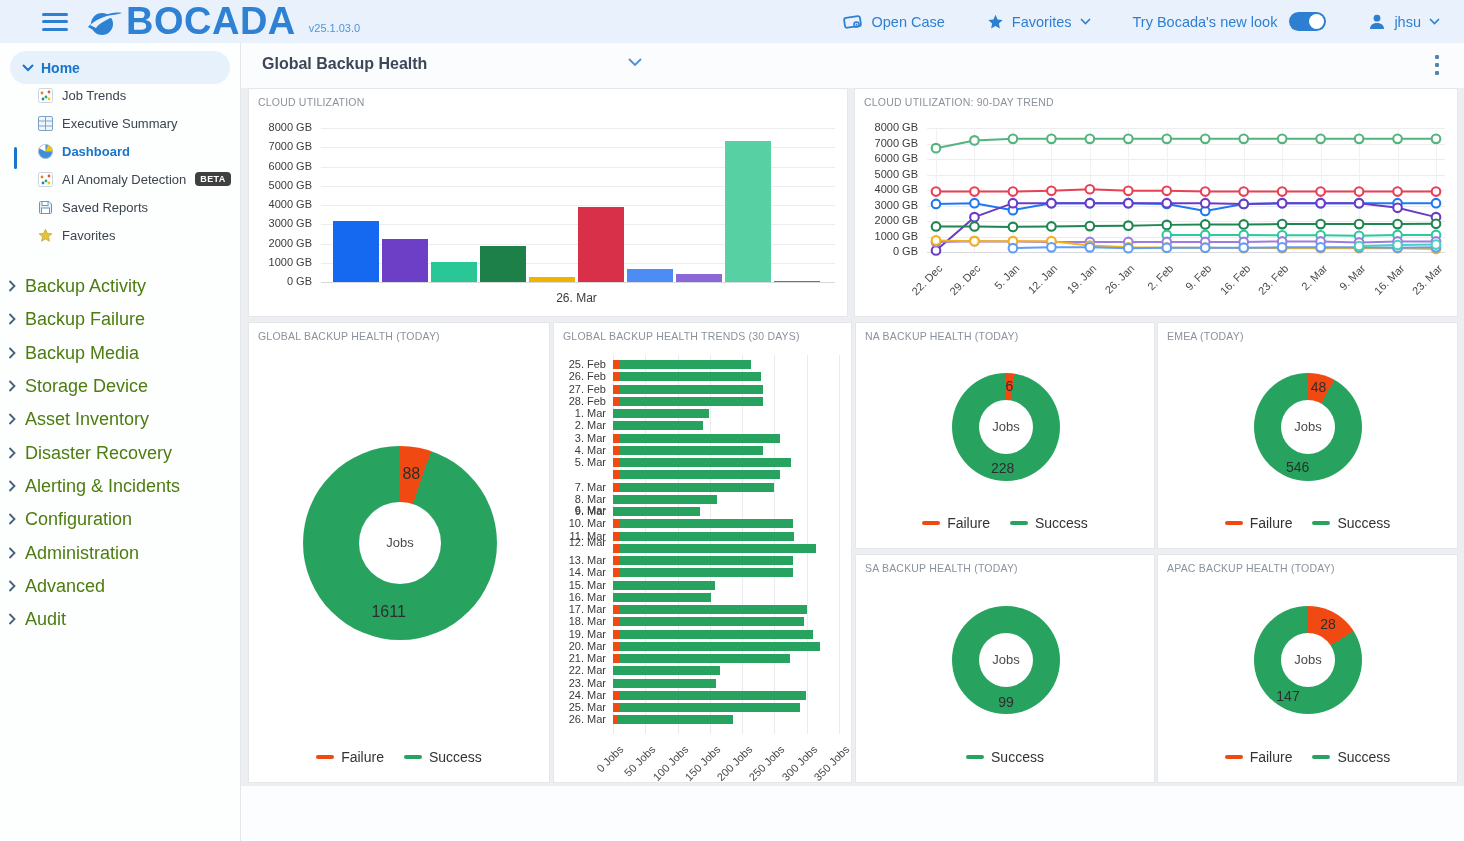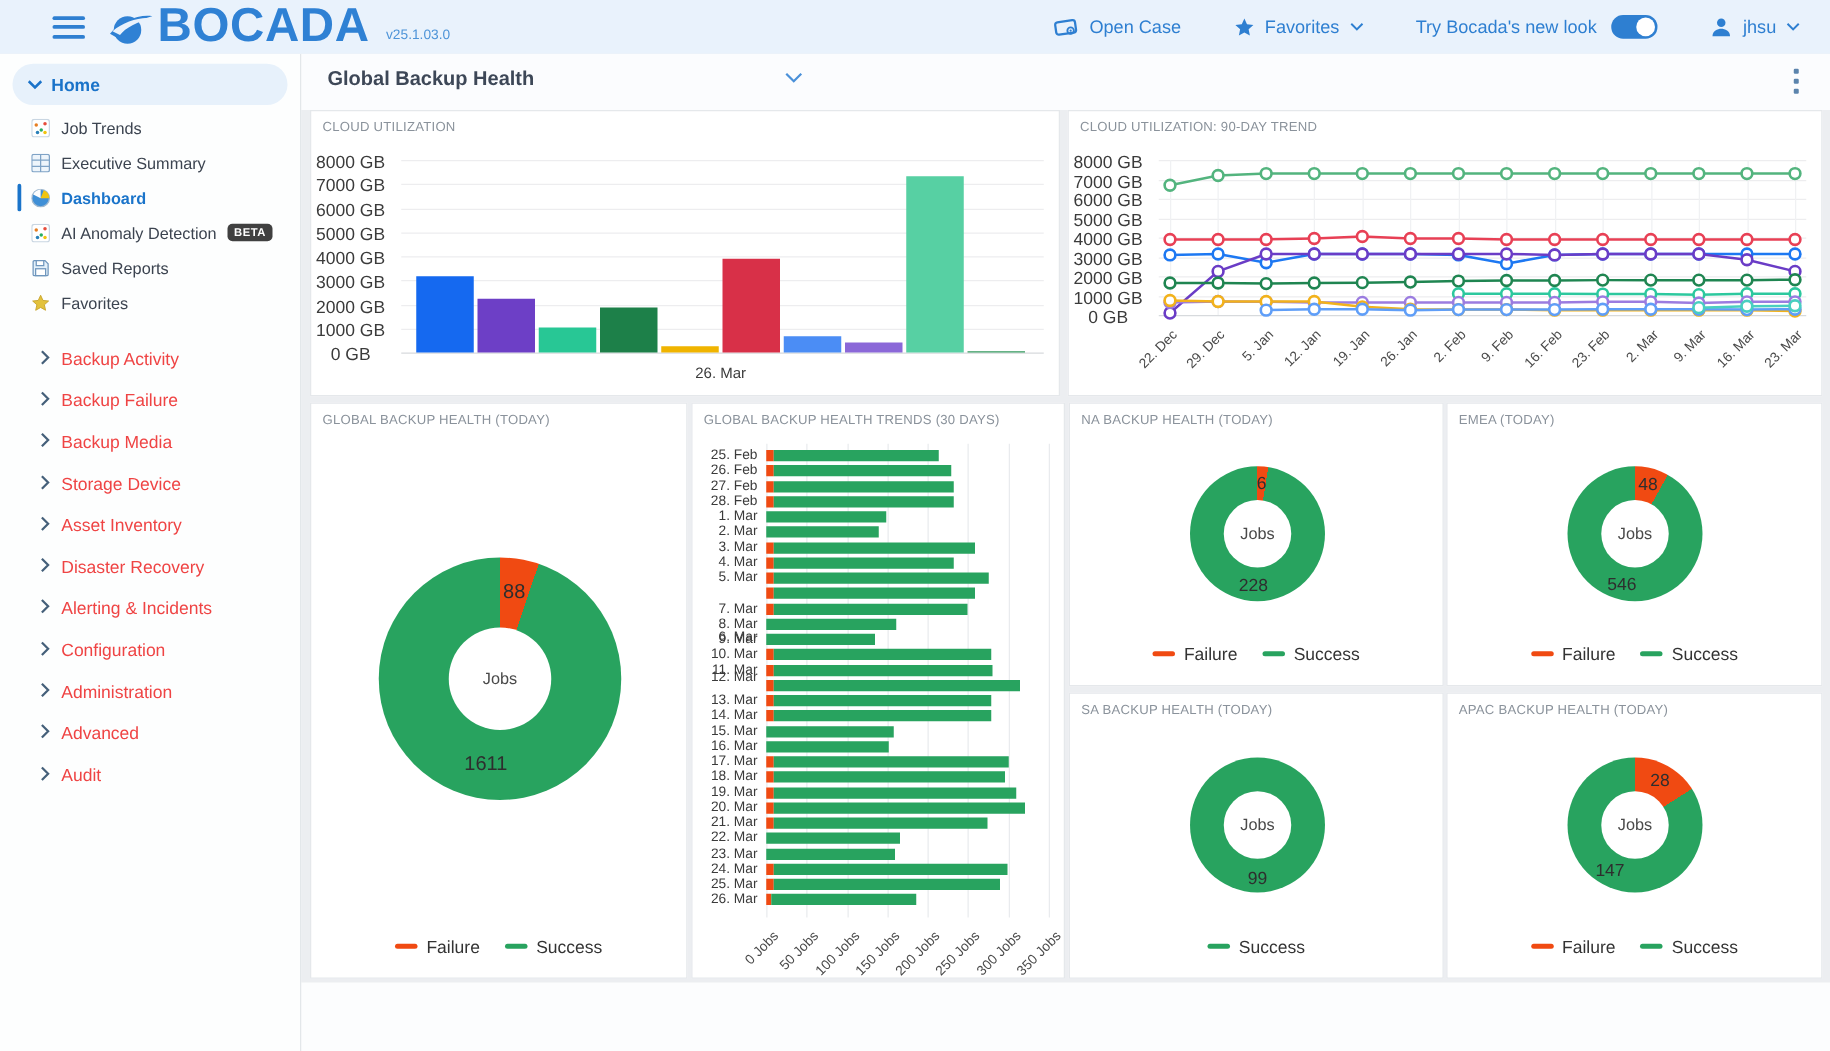--- a/index.html
+++ b/index.html
@@ -14,40 +14,40 @@
   .brand-word{font-size:38px;font-weight:bold;color:#2f81d4;letter-spacing:.5px;line-height:29px}
   .version{font-size:11px;color:#4e94d8;margin-left:13px;margin-bottom:2px}
   .top-right{position:absolute;right:24px;top:0;height:43px;display:flex;align-items:center;gap:42px}
   .top-item{display:flex;align-items:center;gap:8px;color:#2e7fd1;font-size:14.5px;cursor:pointer;white-space:nowrap}
   .toggle{width:37px;height:19px;border-radius:10px;background:#2e7fd1;position:relative;margin-left:4px}
   .toggle .knob{position:absolute;right:2px;top:2px;width:15px;height:15px;border-radius:50%;background:#fff}
   
   .sidebar{position:absolute;left:0;top:43px;width:240px;height:798px;background:#fdfefe;border-right:1px solid #e3e7ea;z-index:4}
   .home-pill{margin:8px 10px 4px 10px;height:33px;border-radius:17px;background:#e7f1fb;display:flex;align-items:center;
              padding-left:12px;gap:7px;color:#1a73c9;font-weight:bold;font-size:14px;cursor:pointer}
-  .home-item{position:relative;height:28px;display:flex;align-items:center;padding-left:25px;gap:9px;font-size:13px;color:#3c4450;cursor:pointer}
+  .home-item{position:relative;height:28px;display:flex;align-items:flex-start;padding-left:38px;gap:9px;font-size:13px;color:#3c4450;cursor:pointer}
   .home-item.active{color:#1a74ca;font-weight:bold}
   .home-item .act-bar{position:absolute;left:14px;top:3px;width:3px;height:22px;background:#1a74ca;border-radius:2px}
   .beta{background:#404040;color:#fff;font-size:9px;font-weight:bold;border-radius:4px;padding:2px 5px;letter-spacing:.4px}
-  .section-item{height:33.3px;display:flex;align-items:center;padding-left:32px;gap:9px;font-size:14px;color:#ef4444;cursor:pointer}
+  .section-item{height:33.3px;display:flex;align-items:center;padding-left:8px;gap:9px;font-size:18px;color:#4d7c0f;cursor:pointer}
   
   .content-header{position:absolute;left:240px;top:43px;width:1224px;height:45px;background:#fbfcfe;z-index:3}
   .page-title{position:absolute;left:22px;top:12px;font-size:16px;font-weight:bold;color:#3d4757}
   .title-chev{position:absolute;left:388px;top:15px}
   .kebab{position:absolute;right:18px;top:12px;width:18px;height:20px;display:flex;flex-direction:column;align-items:center;justify-content:space-between;cursor:pointer}
   .kebab i{width:4px;height:4px;border-radius:1px;background:#5b84ad}
   
   .content-bg{position:absolute;left:240px;top:88px;width:1224px;height:753px;background:#eceef1}
   .footer-strip{position:absolute;left:240px;top:786px;width:1224px;height:55px;background:#fcfdfe}
   .panel{position:absolute;background:#fff;border:1px solid #e5e8eb;box-sizing:border-box;overflow:hidden}
   .panel-title{position:absolute;left:9px;top:7px;font-size:10.5px;color:#8a929b;letter-spacing:.2px;white-space:nowrap}
   .gridline-h{position:absolute;height:1px;background:#ededef}
   .gridline-h.zero{background:#d7dadd}
   .gridline-v{position:absolute;width:1px;background:#f0f1f3}
-  .ytick{position:absolute;font-size:14px;color:#3b3b3b;text-align:center}
+  .ytick{position:absolute;font-size:11px;color:#3b3b3b;text-align:right}
   .bar{position:absolute}
   .xcat{position:absolute;font-size:12px;color:#3b3b3b;text-align:center}
   .rot-label{position:absolute;font-size:11px;color:#4a4a4a;text-align:right;transform:rotate(-45deg);transform-origin:100% 0;white-space:nowrap}
   .hrow-label{position:absolute;font-size:11px;color:#3b3b3b;text-align:right;white-space:nowrap}
   .legend{position:absolute;left:0;width:100%;display:flex;justify-content:center;gap:20px;align-items:center}
   .legend-item{display:flex;align-items:center;gap:7px;font-size:14px;color:#333}
   .legend-dash{width:18px;height:4px;border-radius:2px}
   .donut{position:absolute;border-radius:50%}
   .donut-hole{position:absolute;border-radius:50%;background:#fff}
   .donut-label{position:absolute;text-align:center;color:#2e2e2e}

